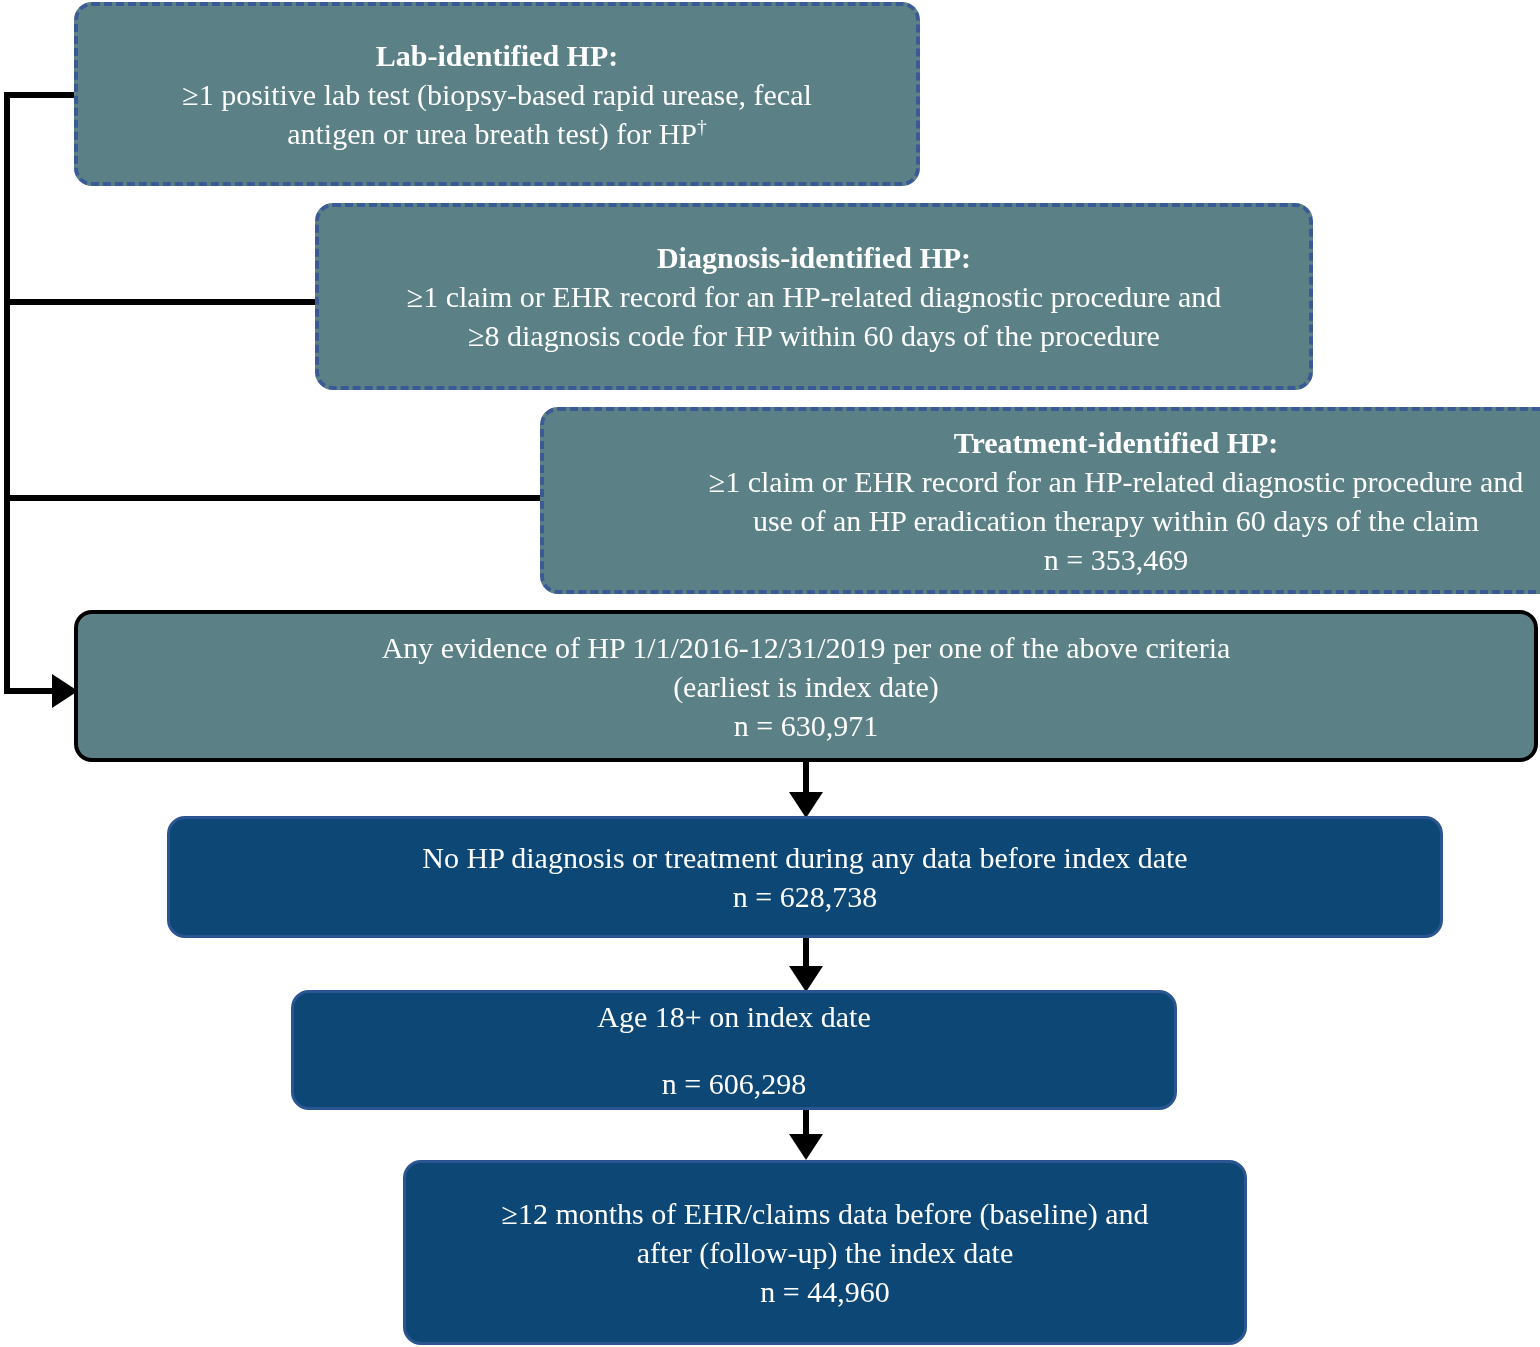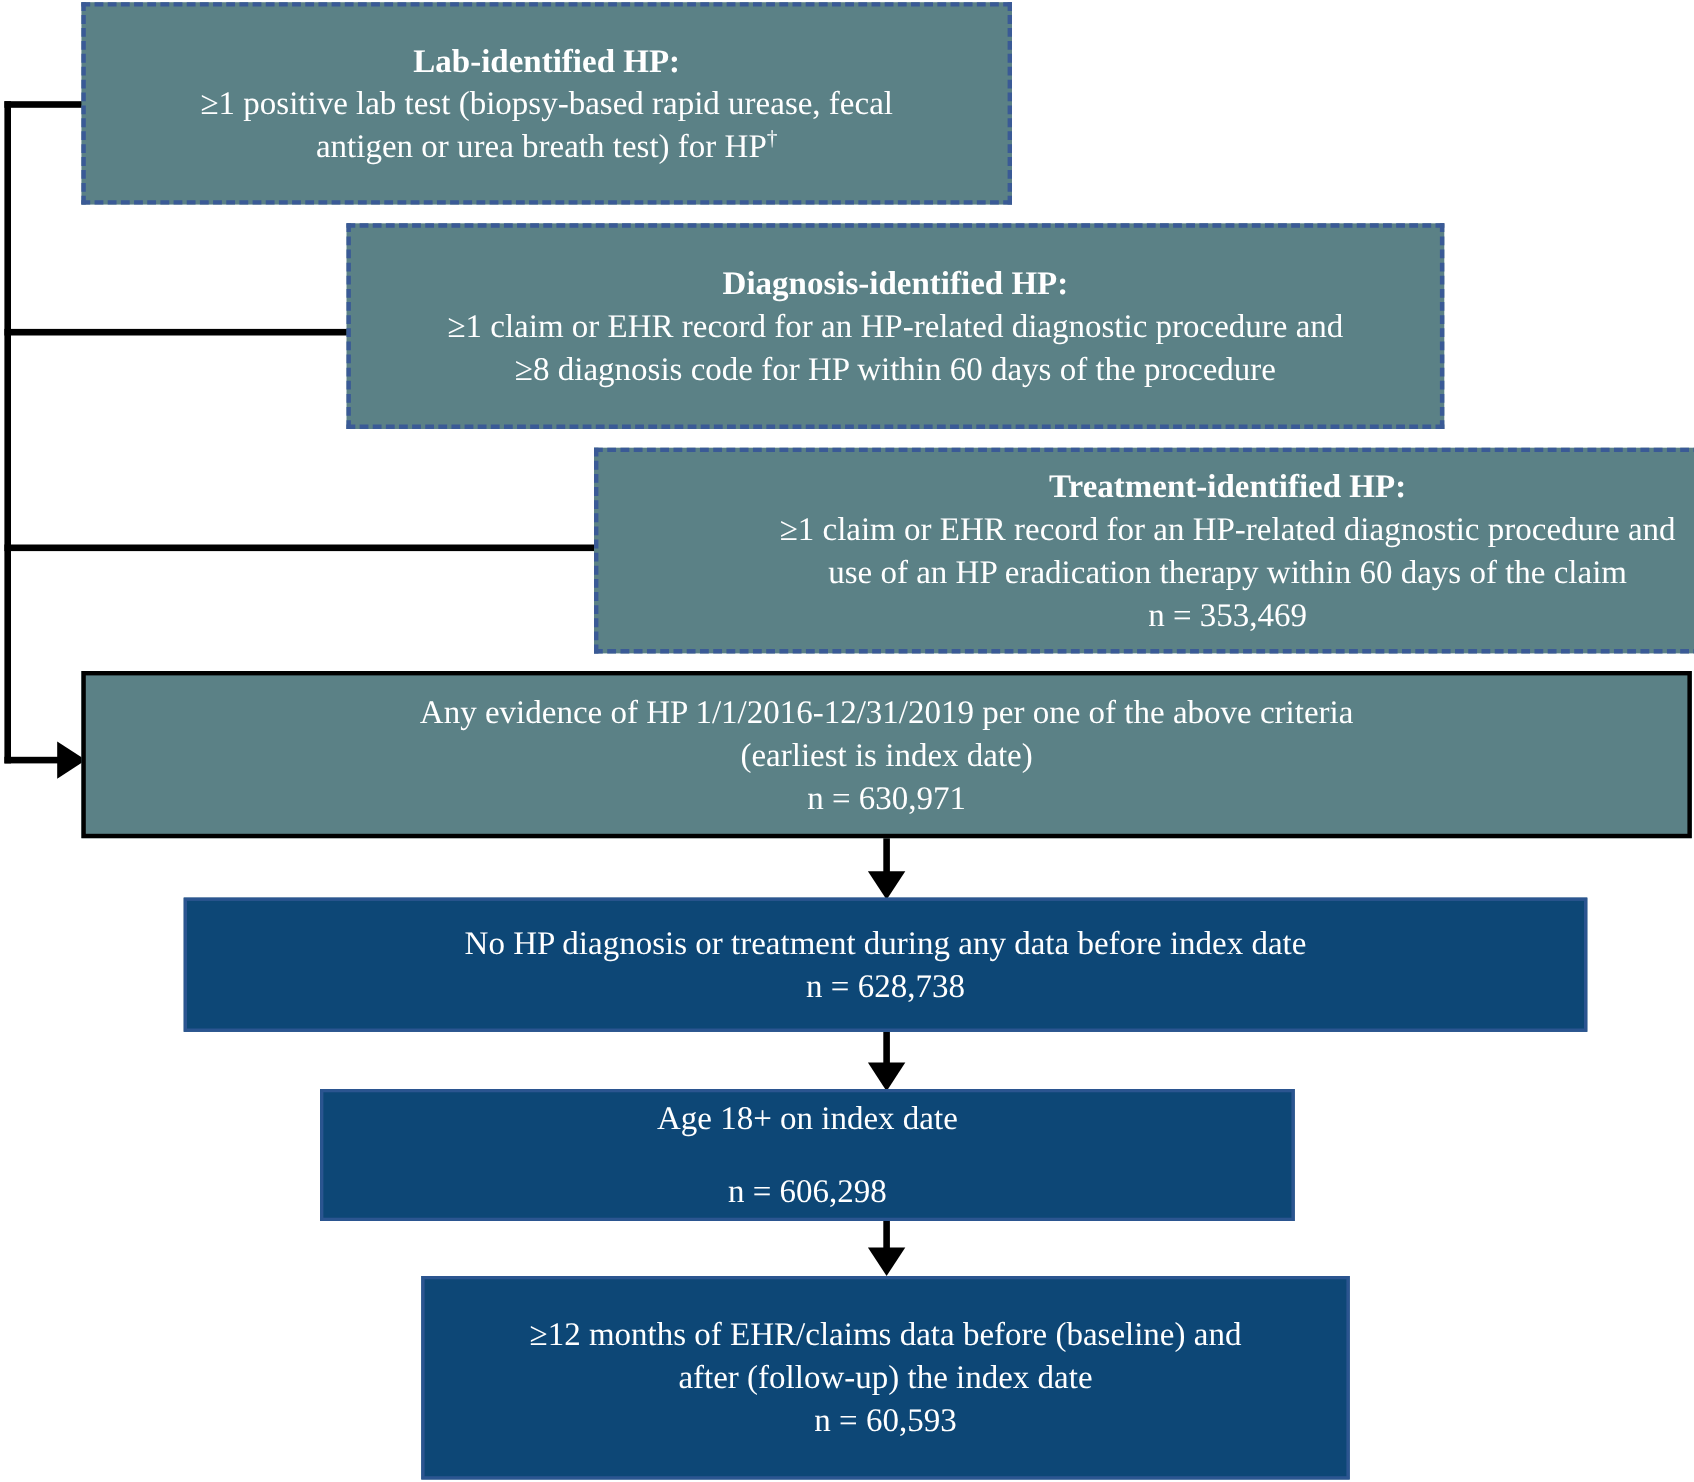--- a/index.html
+++ b/index.html
@@ -38,21 +38,21 @@
   }
   .teal-solid {
     background: #5b8186;
     border: 4px solid #000000;
   }
   .navy-solid {
     background: #0d4776;
     border: 3px solid #2b5590;
   }
   .ttl { font-weight: bold; }
-  .fs30 { font-size: 30px; }
+  .fs30 { font-size: 30px; border-radius: 18px; }
   .sup { font-size: 0.65em; vertical-align: super; }
 
   
   .conn {
     position: absolute;
     background: #000000;
   }
   .vline { width: 6px; }
   .hline { height: 6px; }
   .arrow-right {
@@ -121,19 +121,19 @@
   <div class="box navy-solid fs30" style="left:167px; top:816px; width:1276px; height:122px;justify-content:center;">
     <span class="line">No HP diagnosis or treatment during any data before index date</span>
     <span class="line">n = 628,738</span>
   </div>
 
   <div class="box navy-solid fs30" style="left:291px; top:990px; width:886px; height:120px;gap:28px;">
     <span class="line">Age 18+ on index date</span>
     <span class="line">n = 606,298</span>
   </div>
 
-  <div class="box navy-solid fs30" style="left:383px; top:1160px; width:844px; height:185px;">
+  <div class="box navy-solid fs30" style="left:403px; top:1160px; width:844px; height:185px;">
     <span class="line">≥12 months of EHR/claims data before (baseline) and</span>
     <span class="line">after (follow-up) the index date</span>
-    <span class="line">n = 60,593</span>
+    <span class="line">n = 44,960</span>
   </div>
 
 </div>
 
 </body></html>

